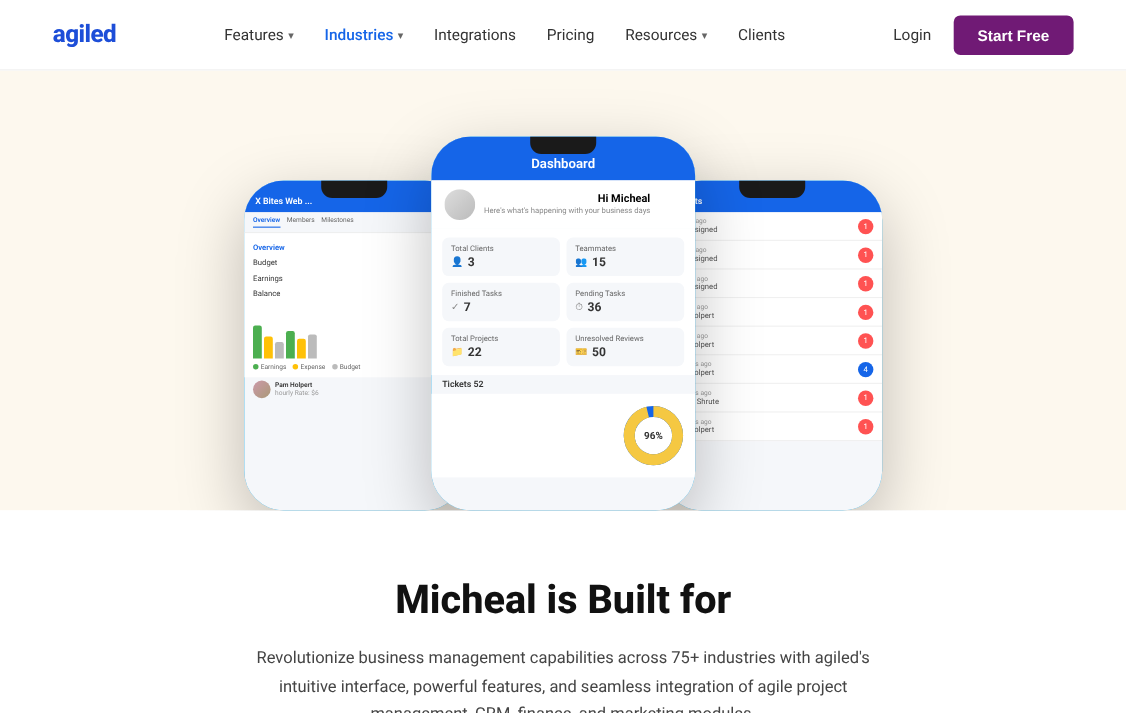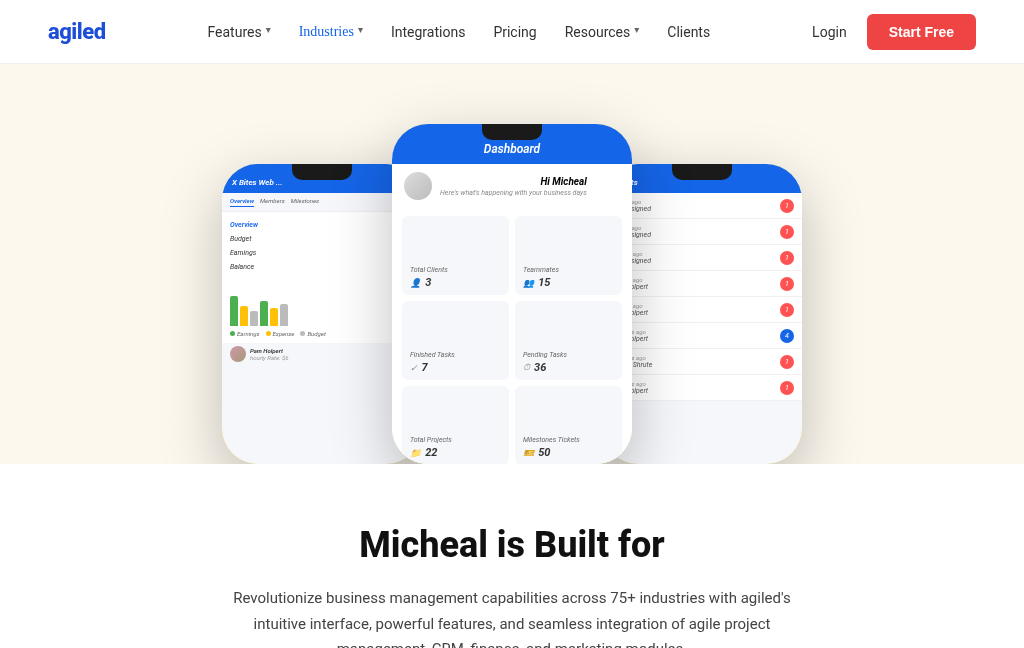--- a/index.html
+++ b/index.html
@@ -6,47 +6,46 @@
     body { font-family: -apple-system, BlinkMacSystemFont, 'Segoe UI', Roboto, sans-serif; background: #fff; overflow-x: hidden; }
 
     
     nav {
       display: flex; align-items: center; justify-content: space-between;
       padding: 0 48px; height: 64px; background: #fff;
       border-bottom: 1px solid #f0f0f0; position: relative; z-index: 10;
     }
     .nav-logo { font-size: 22px; font-weight: 800; color: #1d4ed8; letter-spacing: -0.5px; }
     .nav-links { display: flex; align-items: center; gap: 28px; }
-    .nav-link { font-size: 14px; color: #333; text-decoration: none; cursor: pointer; display: flex; gap: 4px; }
-    .nav-link.active { color: #1565e8; font-weight: 500; font-family: Liberation Serif, serif; }
+    .nav-link { font-size: 14px; color: #333; text-decoration: none; cursor: pointer; display: flex; align-items: center; gap: 4px; }
+    .nav-link.active { color: #1565e8; font-weight: 500; }
     .nav-link .chevron { font-size: 10px; color: #666; }
     .nav-actions { display: flex; align-items: center; gap: 20px; }
     .login-link { font-size: 14px; color: #333; cursor: pointer; }
     .start-btn {
-      background: #ef4444; color: #fff; border: none; border-radius: 6px;
+      background: #701a75; color: #fff; border: none; border-radius: 6px;
       padding: 10px 22px; font-size: 14px; font-weight: 600; cursor: pointer;
     }
 
     
     .hero {
       background: #fdf8ee; padding: 48px 48px 0; min-height: 400px;
       display: flex; justify-content: center; align-items: flex-end; overflow: hidden;
     }
     .phones-container {
       display: flex; align-items: flex-end; justify-content: center;
       gap: 0; position: relative; width: 100%; max-width: 740px;
     }
 
     
     .phone {
-      border-radius: 36px; background: #fde047;
+      border-radius: 36px; background: #0ea5e9;
       box-shadow: 0 20px 60px rgba(0,0,0,0.25);
       overflow: hidden; position: relative;
       flex-shrink: 0;
-      font-style: italic;
     }
     .phone.center {
       width: 240px; height: 340px; z-index: 3;
     }
     .phone.left {
       width: 200px; height: 300px; z-index: 2; margin-right: -30px;
     }
     .phone.right {
       width: 200px; height: 300px; z-index: 2; margin-left: -30px;
     }
@@ -63,21 +62,21 @@
     }
     .dash-user { display: flex; align-items: center; gap: 8px; padding: 8px 12px; background: #fff; }
     .dash-avatar { width: 28px; height: 28px; border-radius: 50%; background: #ccc; overflow: hidden; }
     .dash-avatar-img { width: 100%; height: 100%; background: linear-gradient(135deg, #ddd, #bbb); }
     .dash-greeting { font-size: 9px; }
     .dash-greeting strong { font-size: 10px; display: block; text-align: right; }
     .dash-sub { font-size: 7px; color: #888; }
 
     .dash-grid { display: grid; grid-template-columns: 1fr 1fr; gap: 6px; padding: 8px 10px; background: #fff; }
     .dash-card { background: #f5f7fa; border-radius: 6px; padding: 6px 8px; }
-    .dash-card-label { font-size: 7px; color: #666; margin-top: 44px; }
+    .dash-card-label { font-size: 7px; color: #666; }
     .dash-card-icon-val { display: flex; align-items: center; gap: 4px; margin-top: 2px; }
     .dash-card-val { font-size: 11px; font-weight: 700; color: #333; }
     .dash-card-icon { font-size: 9px; color: #888; }
 
     .donut-area { display: flex; justify-content: flex-end; align-items: center; padding: 8px; background: #fff; }
     .donut-svg { width: 60px; height: 60px; }
 
     .tickets-label { font-size: 8px; color: #333; padding: 4px 10px; font-weight: 600; }
 
     
@@ -237,21 +236,21 @@
             </div>
           </div>
           <div class="dash-card">
             <div class="dash-card-label">Total Projects</div>
             <div class="dash-card-icon-val">
               <span class="dash-card-icon">📁</span>
               <span class="dash-card-val">22</span>
             </div>
           </div>
           <div class="dash-card">
-            <div class="dash-card-label">Milestones Tickets</div>
+            <div class="dash-card-label">Unresolved Reviews</div>
             <div class="dash-card-icon-val">
               <span class="dash-card-icon">🎫</span>
               <span class="dash-card-val">50</span>
             </div>
           </div>
         </div>
         <div class="tickets-label">Tickets 52</div>
         <div class="donut-area">
           <svg class="donut-svg" viewBox="0 0 60 60">
             <circle cx="30" cy="30" r="22" fill="none" stroke="#1565e8" stroke-width="10"></circle>

